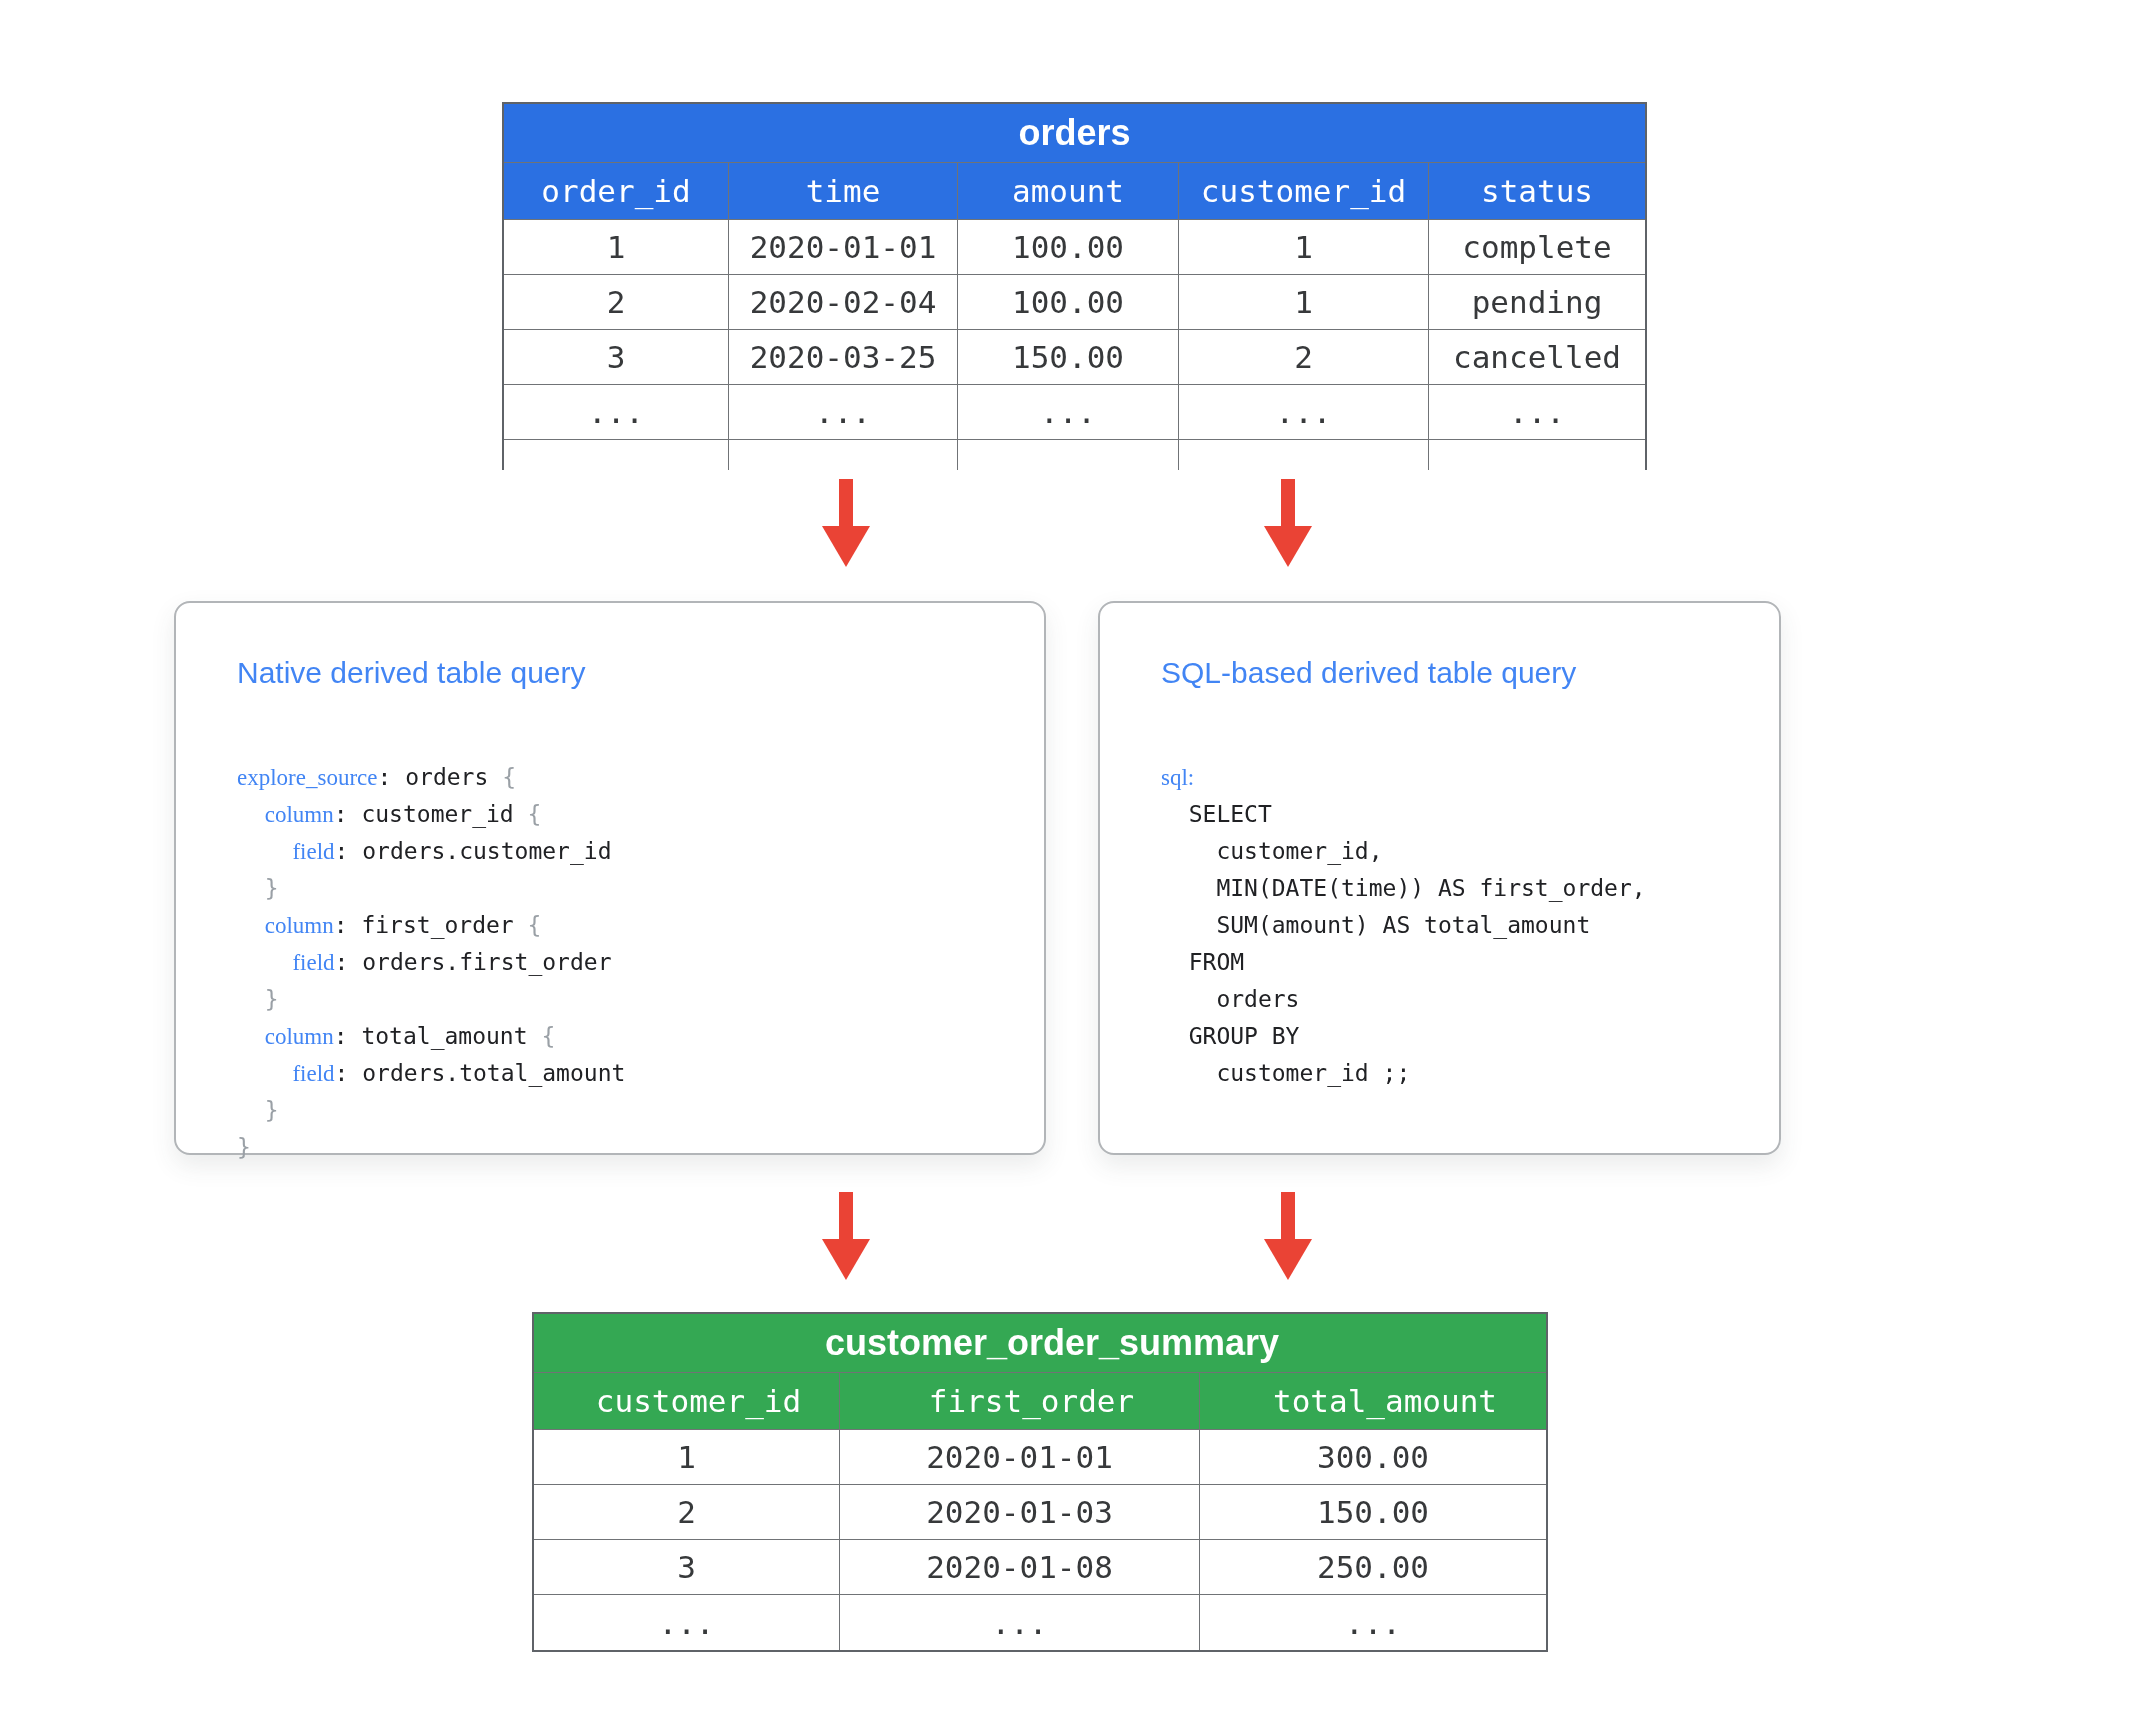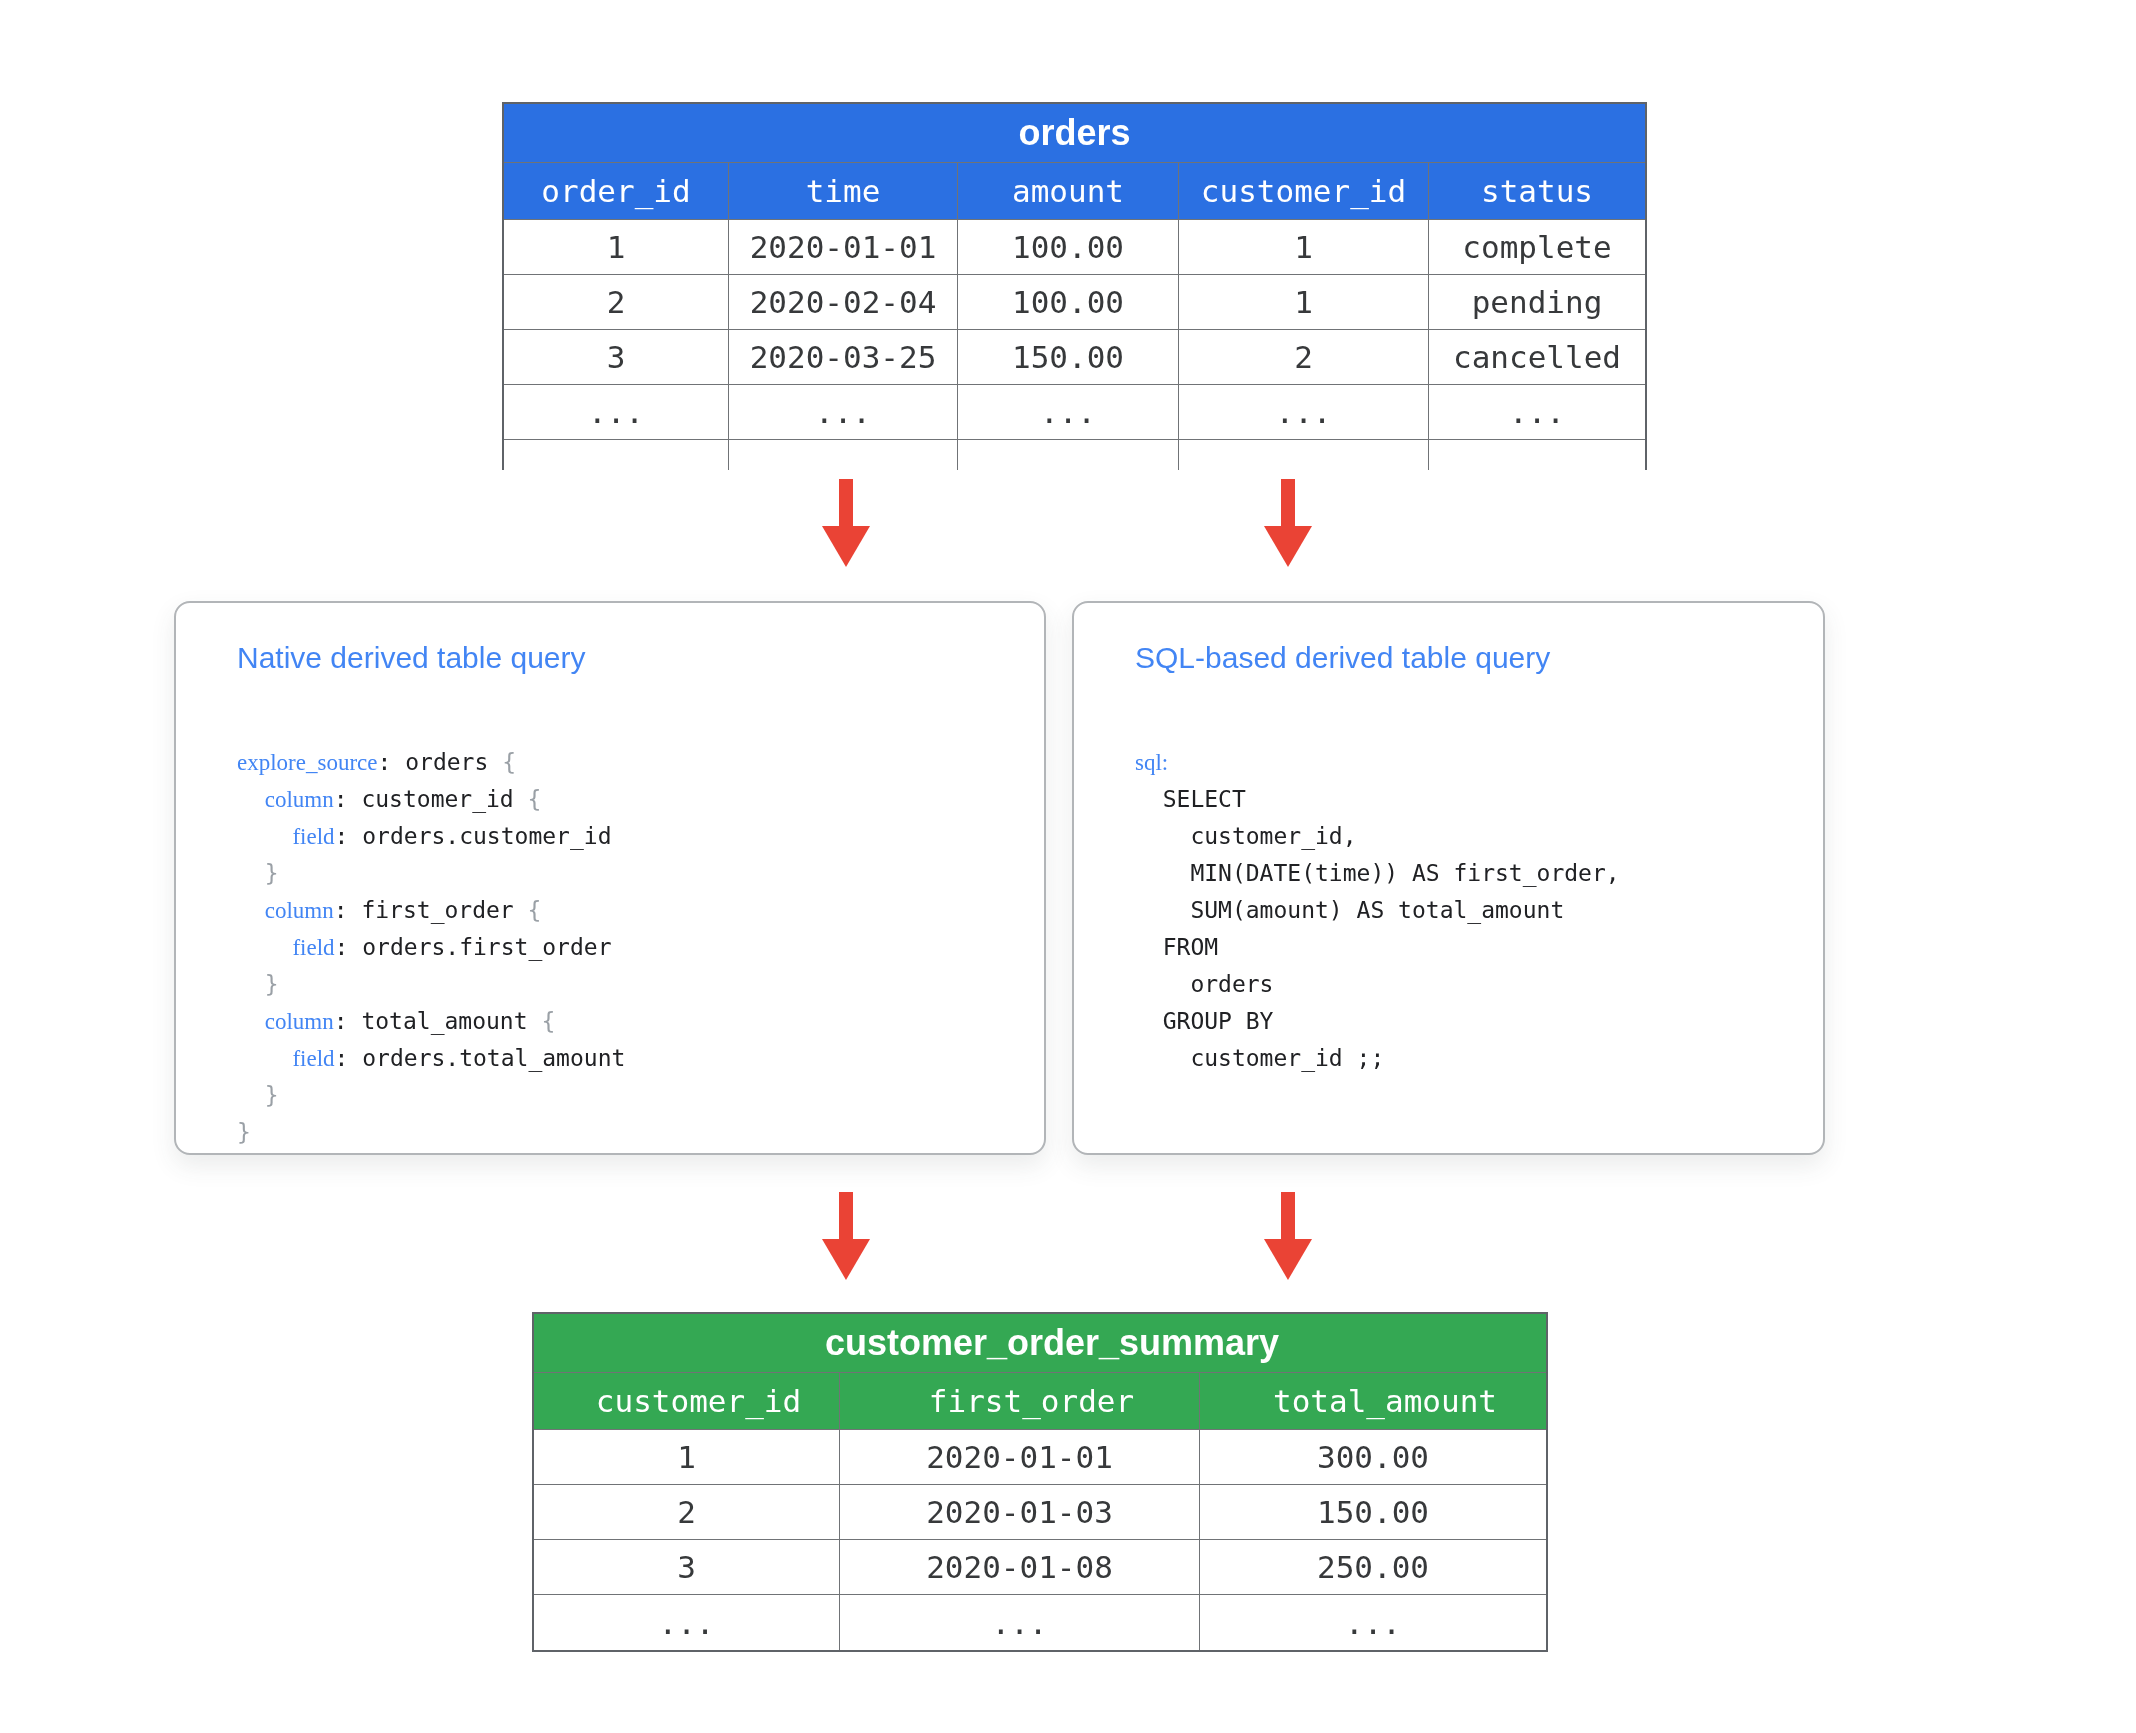--- a/index.html
+++ b/index.html
@@ -72,24 +72,25 @@
   .arrow-br{left:1264px;top:1192px;}
 
   
   .card{
     position:absolute;background:#ffffff;box-sizing:border-box;
     border:2.7px solid #b2b5b8;border-radius:16px;
     box-shadow:0 10.7px 25px rgba(60,64,67,0.10);
     padding:37px 36px 0 61px;
   }
   .native-card{left:174px;top:601px;width:872px;height:554px;}
-  .sql-card{left:1072px;top:601px;width:753px;height:554px;}
+  .sql-card{left:1098px;top:601px;width:683px;height:554px;}
   .card-title{
     font-size:30px;line-height:36px;color:var(--kw);
     font-family:"Liberation Sans",sans-serif;
+    margin-top:15px;
   }
   .code{
     margin-top:68px;
     font-family:"DejaVu Sans Mono",monospace;
     font-size:23px;line-height:37px;
     color:#202124;white-space:pre;
   }
   .tok-k{color:var(--kw);font-family:Liberation Serif, serif;}
   .tok-b{color:var(--brace);}
   .tok-p{color:#202124;}

